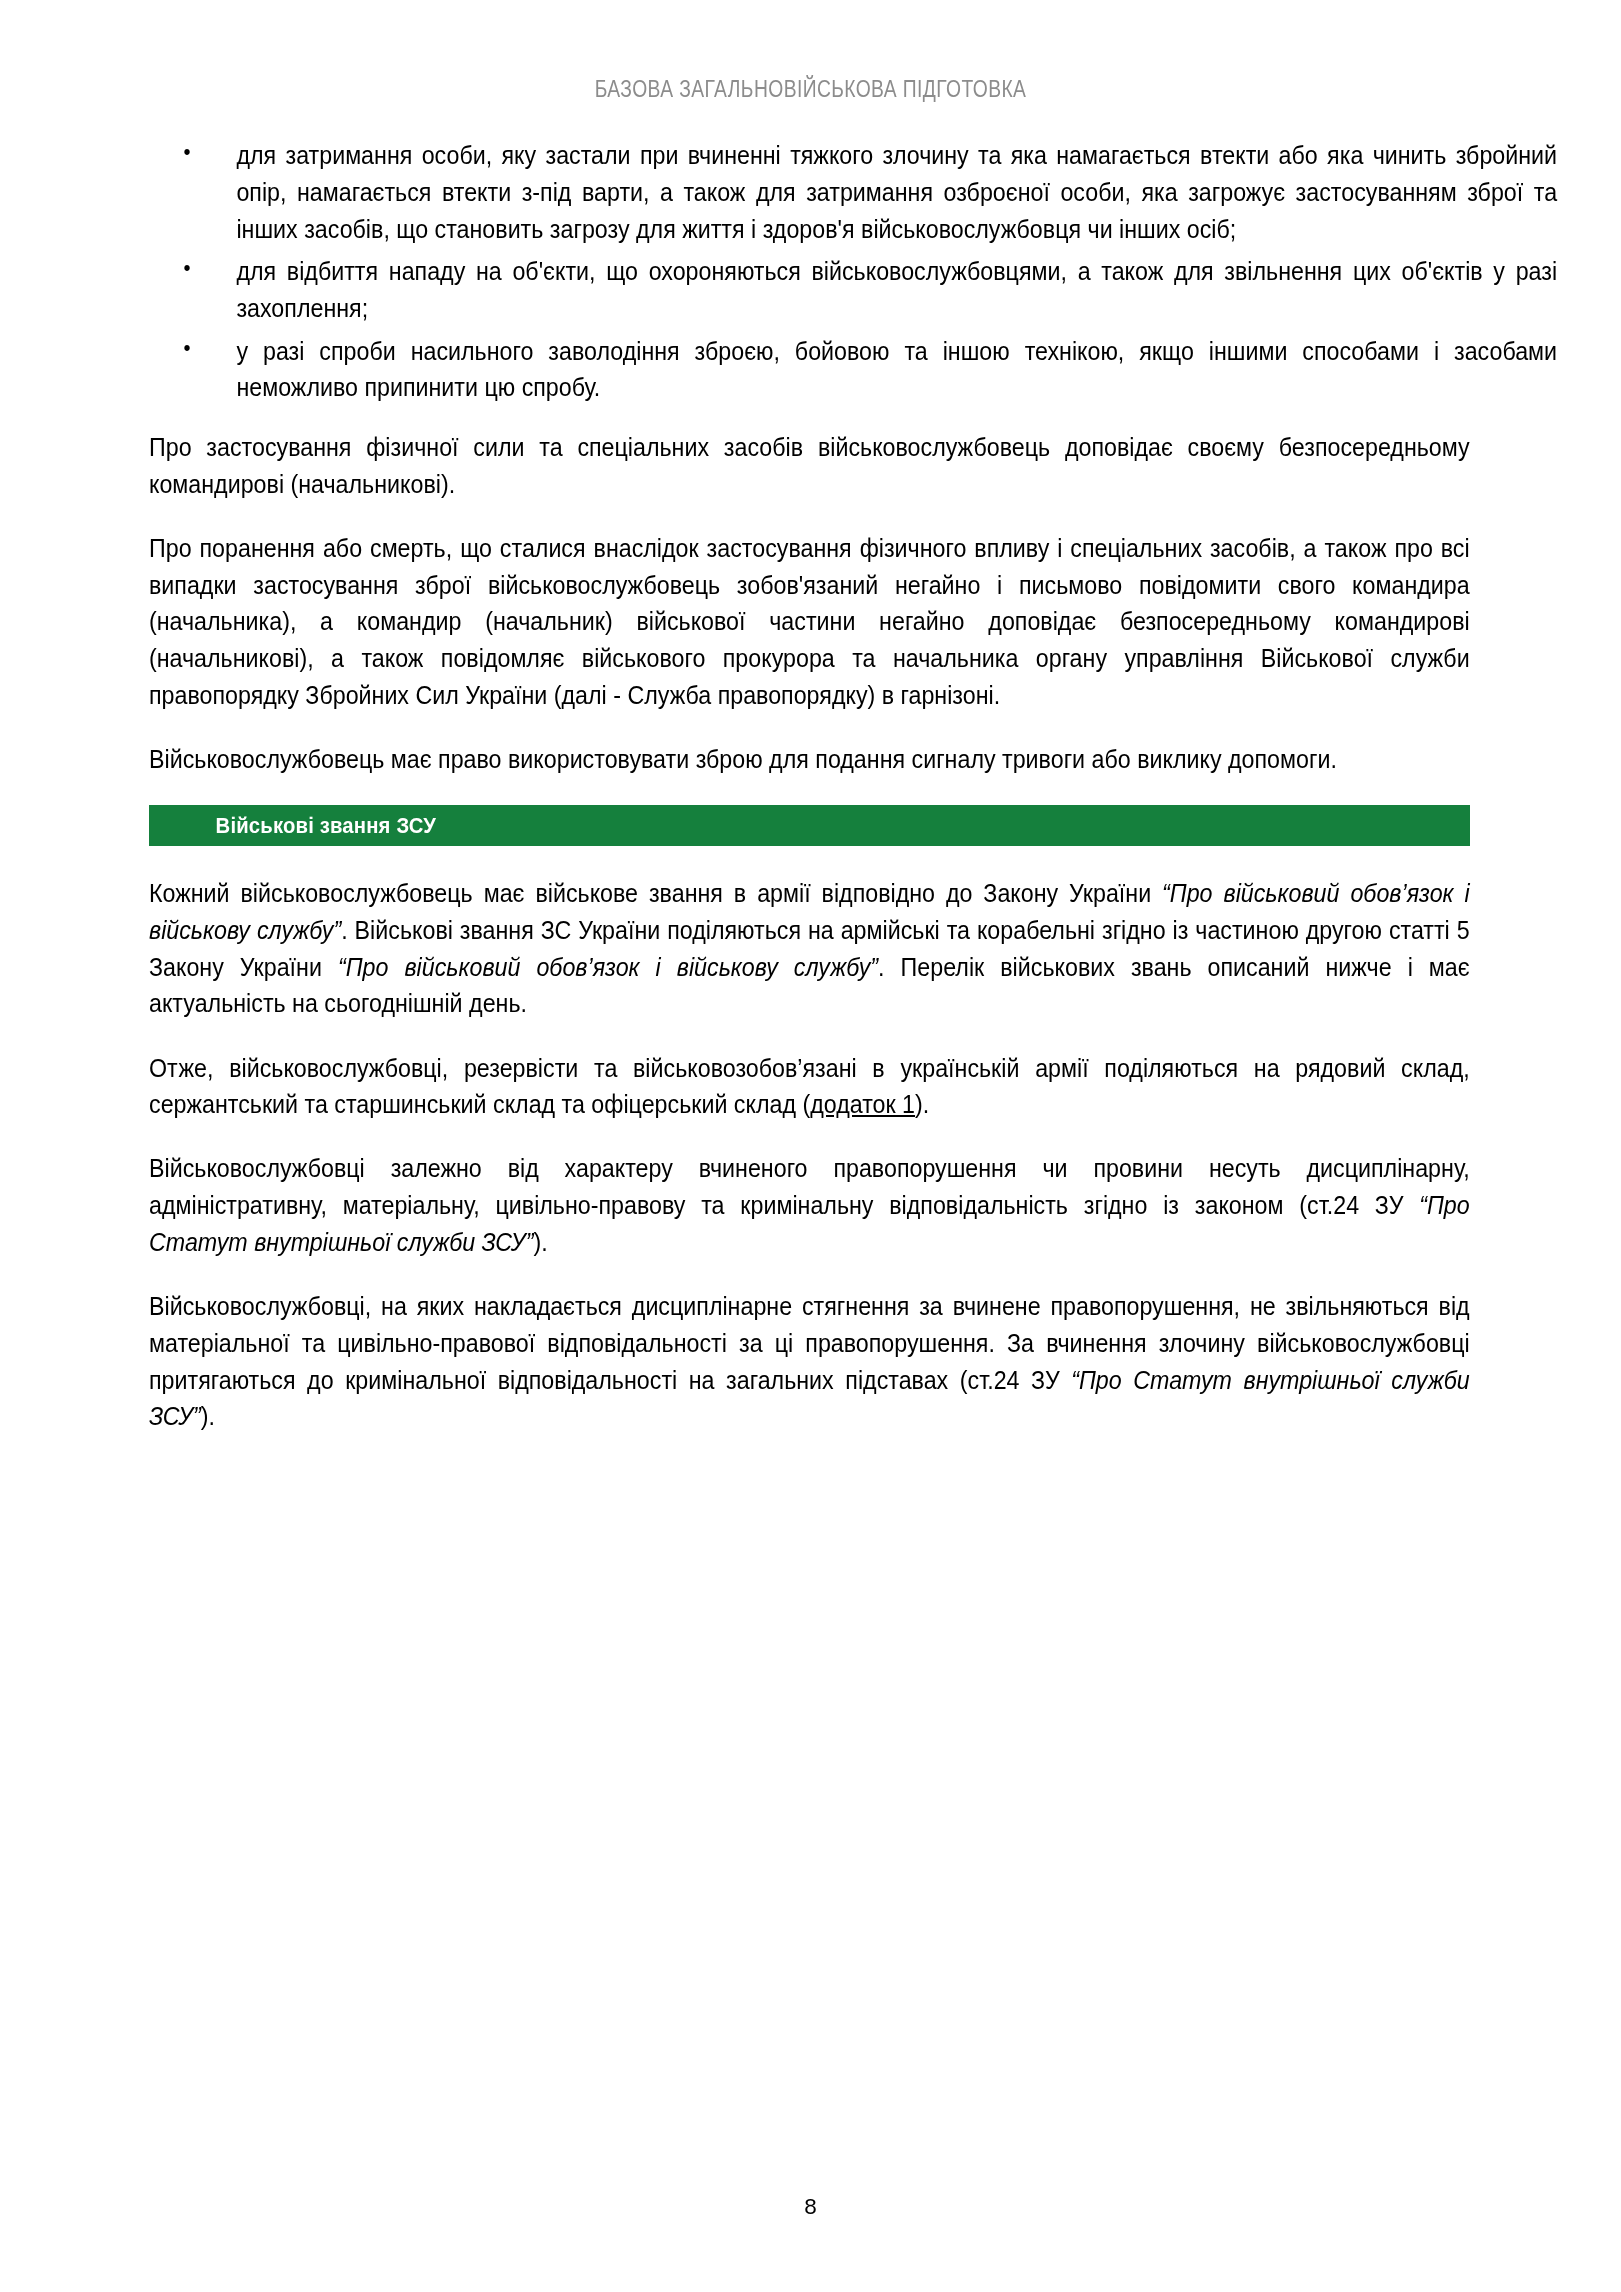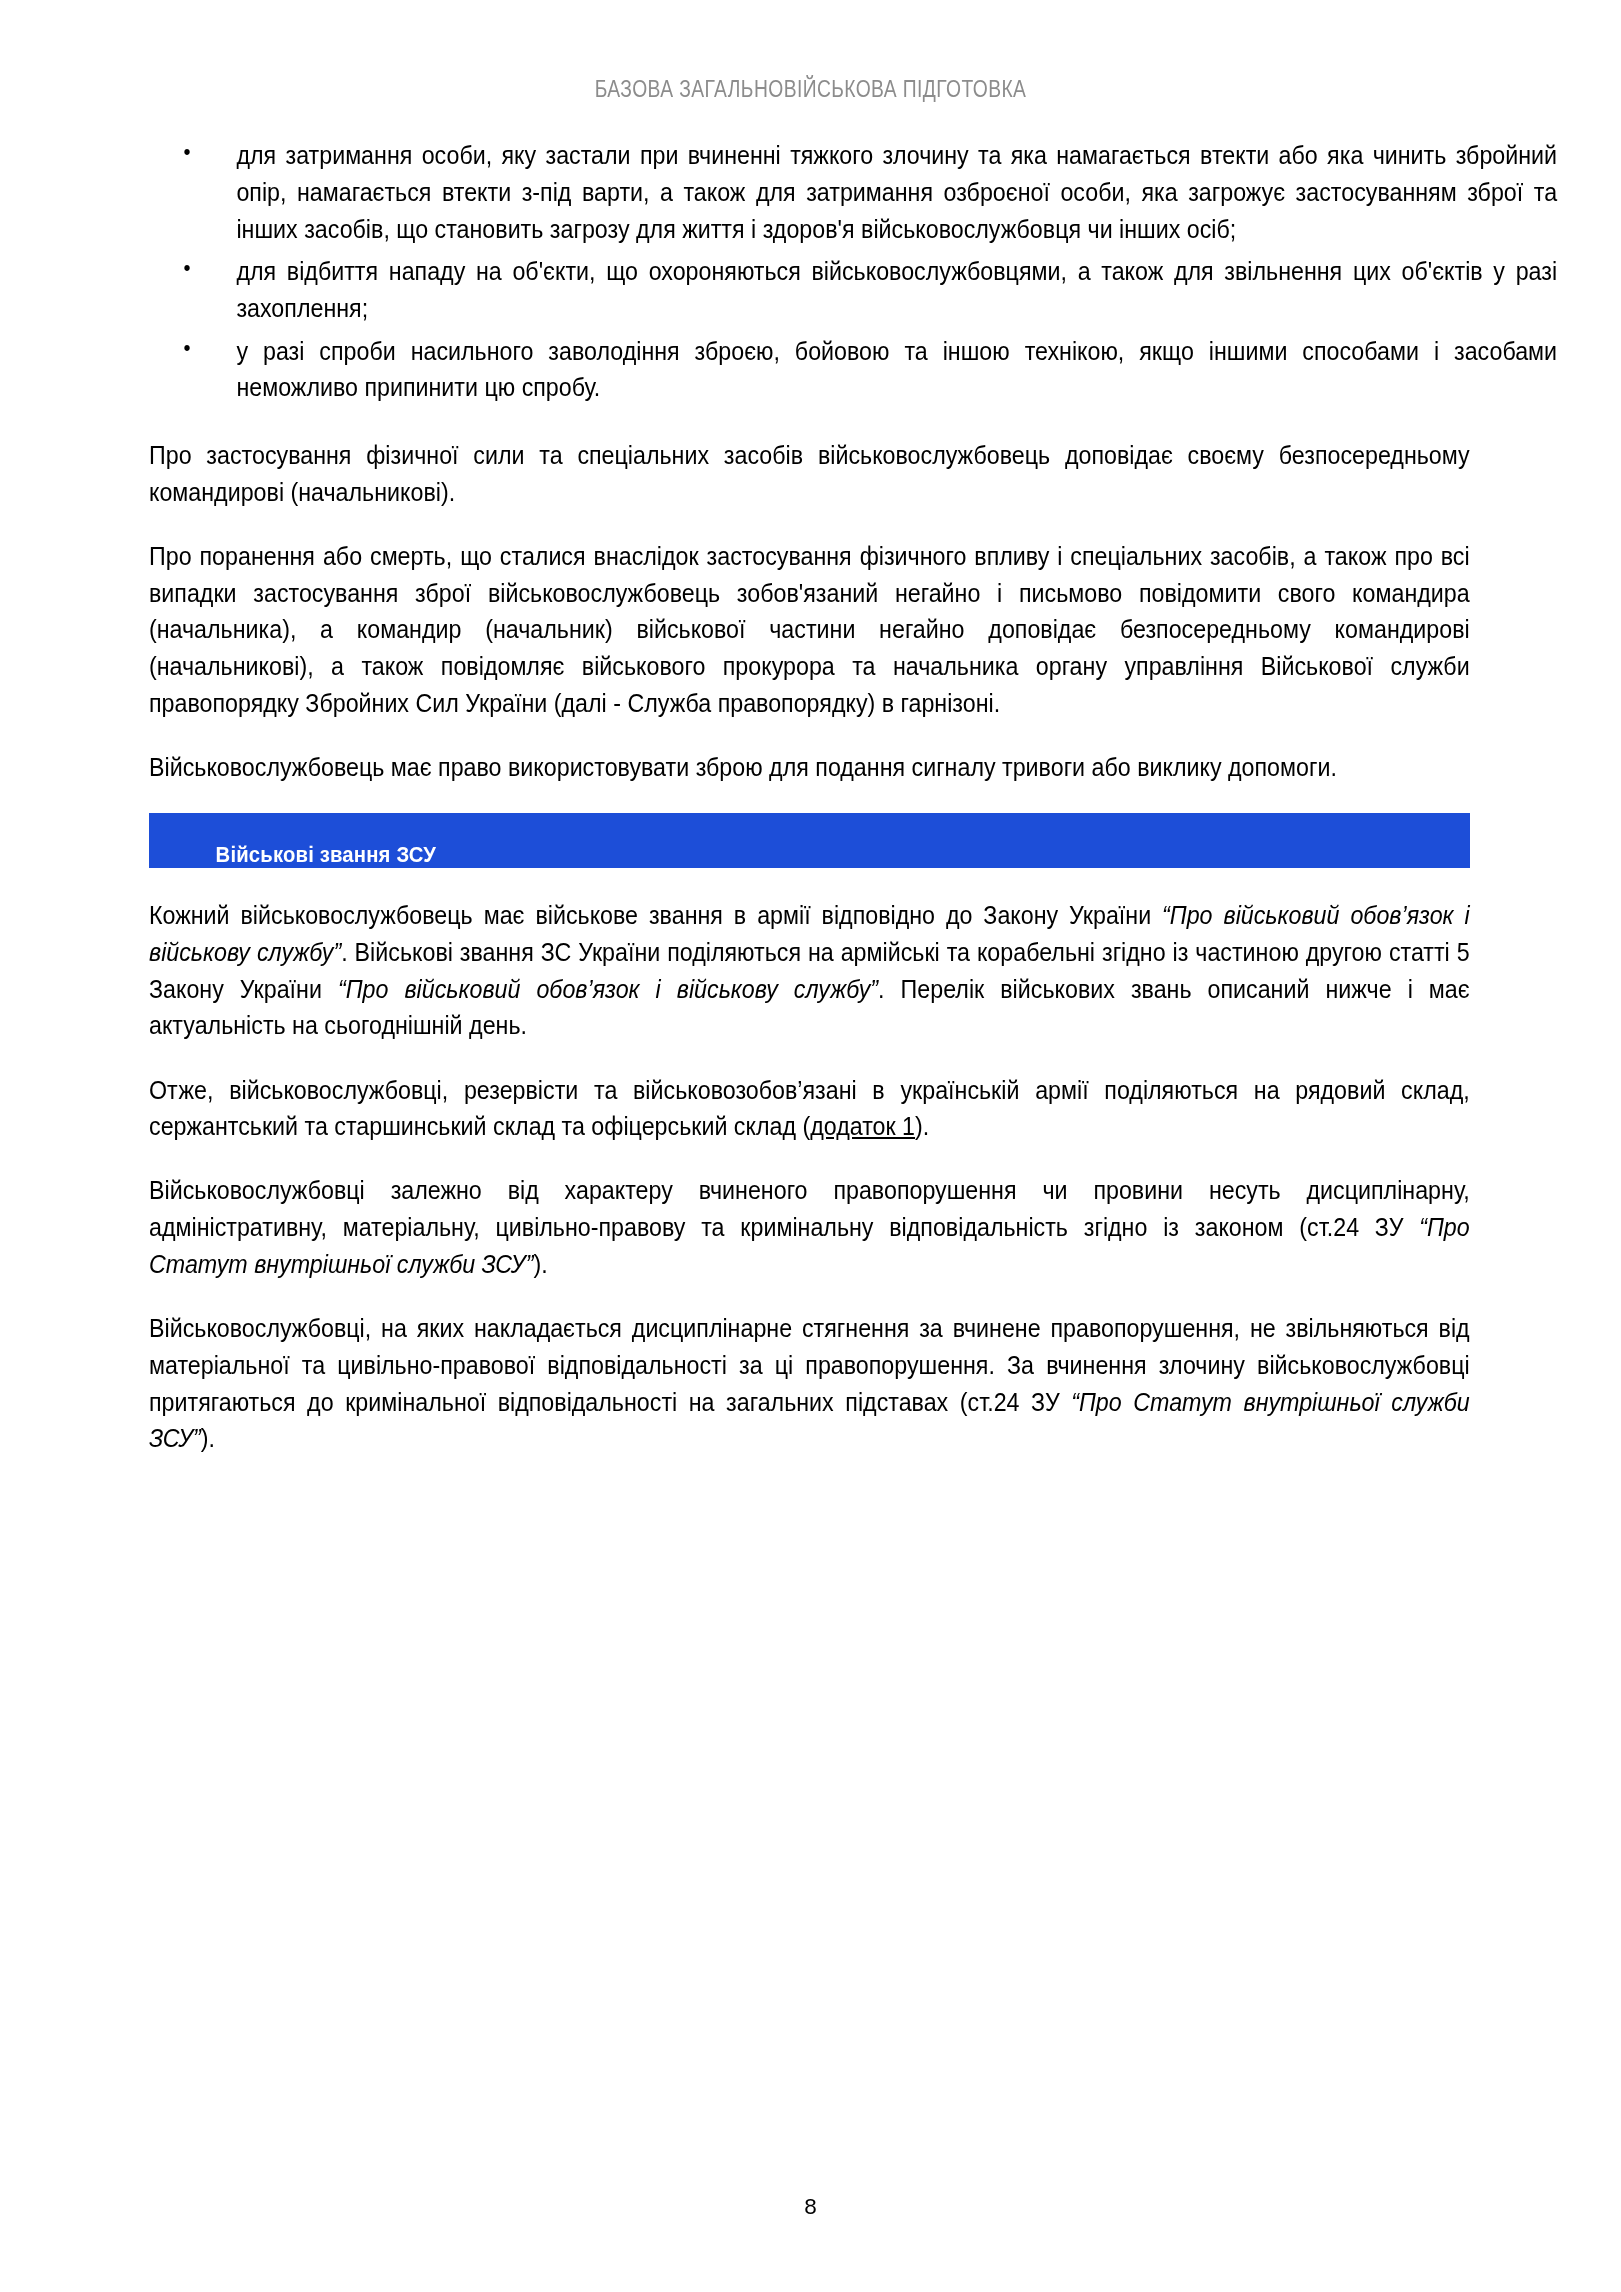--- a/index.html
+++ b/index.html
@@ -50,21 +50,21 @@
     line-height: 1.47;
     text-align: justify;
     text-justify: inter-word;
     transform: scaleX(0.93);
     transform-origin: left top;
     width: 107.5%;
   }
 
   
   ul.bullets {
-    margin: 0 0 31px 0;
+    margin: 0 0 23px 0;
     padding: 0;
     list-style: none;
   }
   ul.bullets > li {
     position: relative;
     margin: 0 0 5.9px 0;
     padding-left: 94px;
     font-size: 25px;
     line-height: 1.47;
     text-align: justify;
@@ -78,25 +78,25 @@
     position: absolute;
     left: 37px;
     top: -2px;
     font-size: 21.6px;
     line-height: 1.6;
     color: #000;
   }
 
   
   .section-bar {
-    background: #1d4ed8;
-    height: 55px;
+    background: #15803d;
+    height: 41px;
     margin: 13.7px 0 29px 0;
     display: flex;
-    align-items: flex-end;
+    align-items: center;
     width: 100%;
   }
   .section-bar .label {
     color: #ffffff;
     font-weight: bold;
     font-size: 22.5px;
     padding-left: 74px;
     letter-spacing: 0.2px;
     transform: scaleX(0.9);
     transform-origin: left center;

